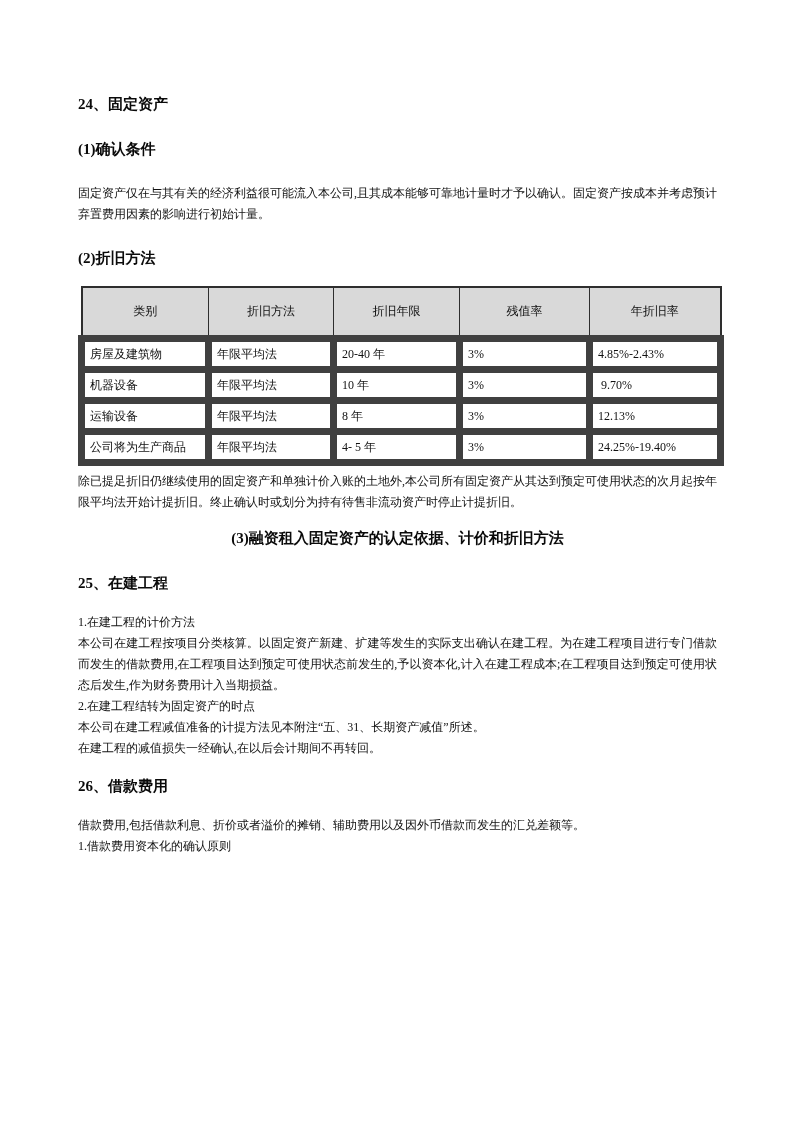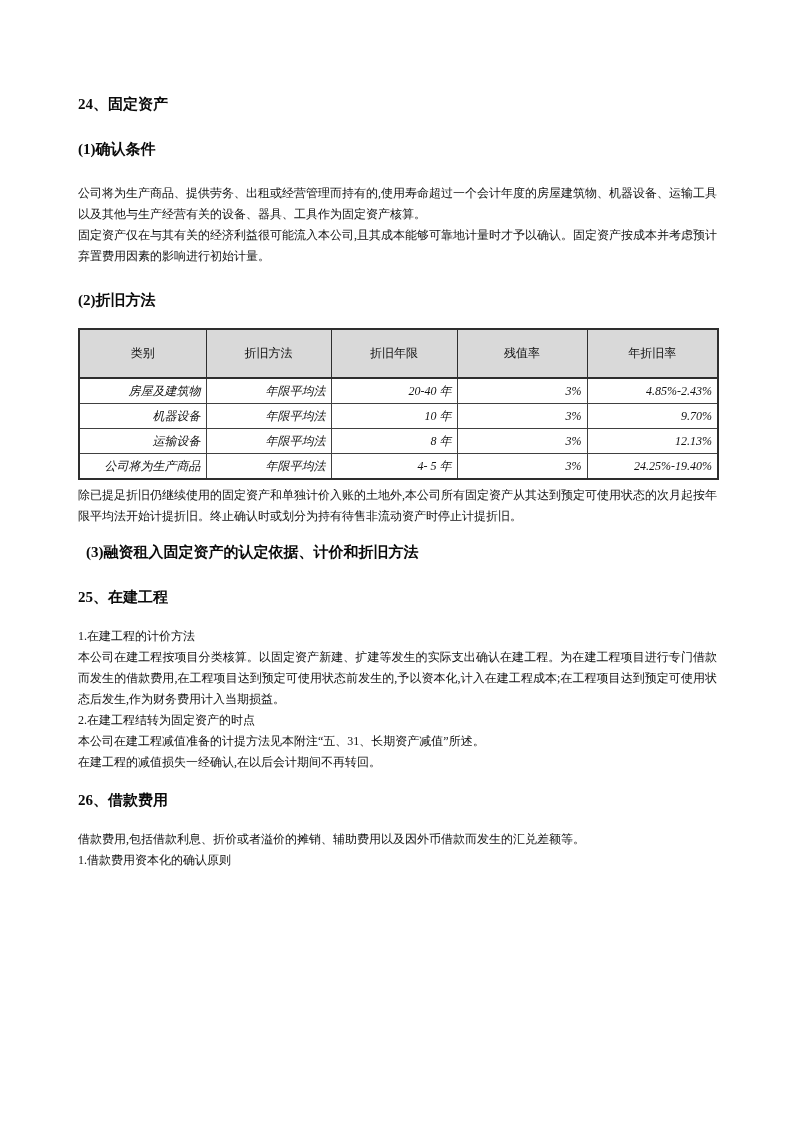--- a/index.html
+++ b/index.html
@@ -25,21 +25,21 @@
   .h-main, .h-sub {
     font-size: 15px;
     line-height: 18px;
     font-weight: 700;
     margin: 0;
     color: #0a0a0a;
   }
   .h24  { margin: 0 0 27px 0; }
   .hs1  { margin: 0 0 25px 0; }
   .hs2  { margin: 24px 0 19px 0; }
-  .hs3  { margin: 16px 0 0 8px; }
+  .hs3  { margin: 16px 0 0 0; text-align: center; }
   .h25  { margin: 27px 0 20px 0; }
   .h26  { margin: 18px 0 20px 0; }
   .body {
     font-size: 12px;
     line-height: 21px;
     text-align: justify;
     margin: 0;
     color: #111111;
   }
   .note { margin-top: 5px; }
@@ -57,44 +57,42 @@
     text-align: center;
     height: 31px;
     padding: 8px 4px;
     border: 1px solid #2e2e2e;
     border-bottom: 2px solid #2e2e2e;
     color: #111111;
   }
   .dep-table td {
     height: 24px;
     padding: 0 5px;
-    text-align: right;
-    border: 1px solid #404040;
+    text-align: left;
+    border: 7px solid #404040;
     color: #111111;
     overflow: hidden;
     white-space: nowrap;
-    font-style: italic;
   }
   col.c1 { width: 127px; }
   col.c2 { width: 125px; }
   col.c3 { width: 126px; }
   col.c4 { width: 130px; }
   col.c5 { width: 131px; }
 </style>
 </head>
 <body>
 
 <div class="page">
   <div class="content">
 
     <h1 class="h-main h24">24、固定资产</h1>
 
     <h2 class="h-sub hs1">(1)确认条件</h2>
 
-    <p class="body">公司将为生产商品、提供劳务、出租或经营管理而持有的,使用寿命超过一个会计年度的房屋建筑物、机器设备、运输工具以及其他与生产经营有关的设备、器具、工具作为固定资产核算。</p>
     <p class="body">固定资产仅在与其有关的经济利益很可能流入本公司,且其成本能够可靠地计量时才予以确认。固定资产按成本并考虑预计弃置费用因素的影响进行初始计量。</p>
 
     <h2 class="h-sub hs2">(2)折旧方法</h2>
 
     <table class="dep-table">
       <colgroup>
         <col class="c1">
           <col class="c2">
           <col class="c3">
           <col class="c4">

